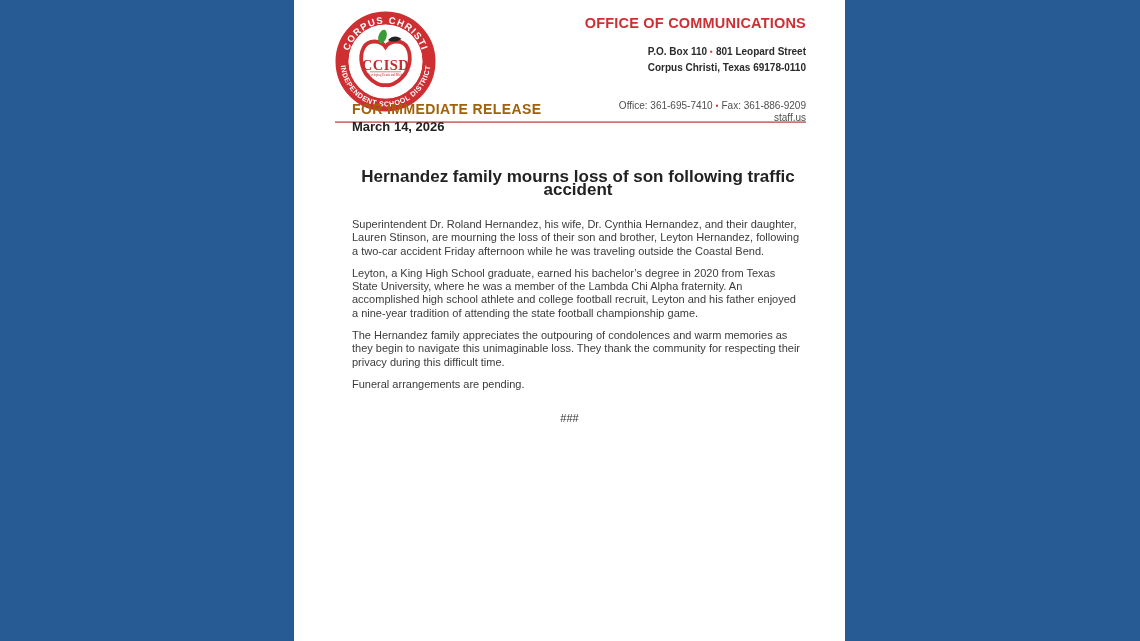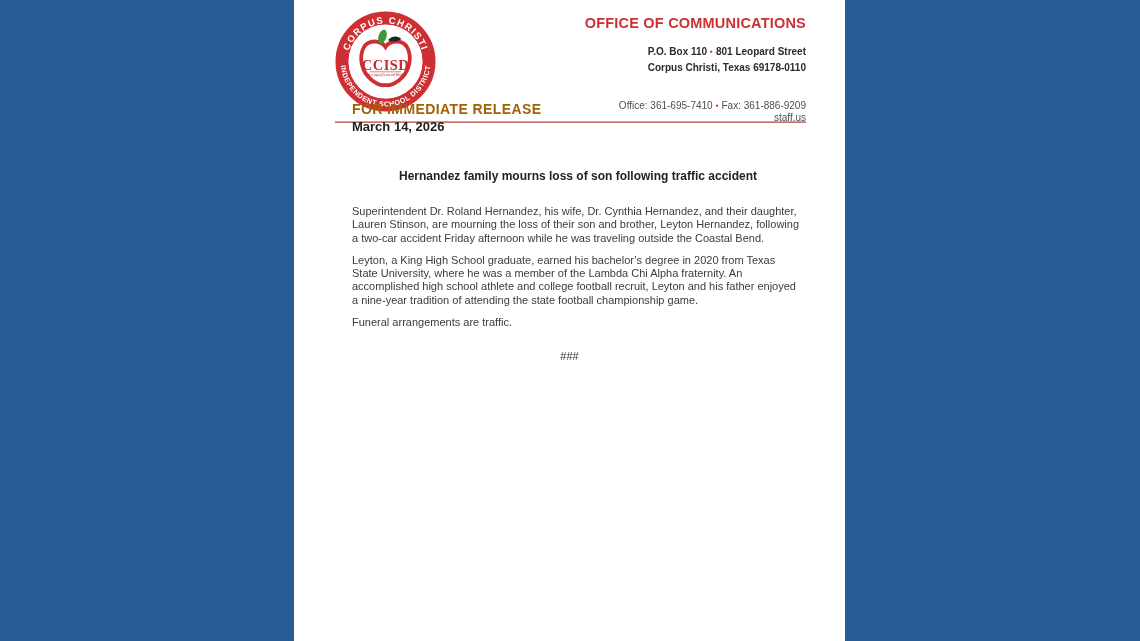--- a/index.html
+++ b/index.html
@@ -25,21 +25,21 @@
     position:absolute;top:121px;left:41px;right:39px;height:2px;
     background:linear-gradient(#E3ACAC,#C25E5E);
   }
   .content{position:absolute;left:58px;top:0;width:452px;}
   .release-label{
     margin-top:101px;font-size:14px;font-weight:bold;color:#a16207;
     letter-spacing:.4px;line-height:16px;
   }
   .release-date{font-size:13px;font-weight:bold;color:#222;line-height:13px;margin-top:3px;}
   .headline{
-    margin-top:37px;font-size:12px;font-weight:bold;color:#222;
+    margin-top:37px;font-size:17px;font-weight:bold;color:#222;
     text-align:center;line-height:13px;
   }
   .content p{margin:9px 2px 0 0;font-size:11px;line-height:13.3px;color:#3B3B3B;}
   .content p.first{margin-top:22px;}
   .endmark{
     margin:21px 0 0 -58px;width:551px;text-align:center;
     font-size:11px;color:#333;line-height:13px;
   }
 </style>
 </head>
@@ -81,17 +81,18 @@
   </div>
 
   <div class="rule"></div>
 
   <div class="content">
     <div class="release-label">FOR IMMEDIATE RELEASE</div>
     <div class="release-date">March 14, 2026</div>
     <div class="headline">Hernandez family mourns loss of son following traffic accident</div>
     <p class="first">Superintendent Dr. Roland Hernandez, his wife, Dr. Cynthia Hernandez, and their daughter, Lauren Stinson, are mourning the loss of their son and brother, Leyton Hernandez, following a two-car accident Friday afternoon while he was traveling outside the Coastal Bend.</p>
     <p>Leyton, a King High School graduate, earned his bachelor’s degree in 2020 from Texas State University, where he was a member of the Lambda Chi Alpha fraternity. An accomplished high school athlete and college football recruit, Leyton and his father enjoyed a nine-year tradition of attending the state football championship game.</p>
-    <p>Funeral arrangements are traffic.</p>
+    <p>The Hernandez family appreciates the outpouring of condolences and warm memories as they begin to navigate this unimaginable loss. They thank the community for respecting their privacy during this difficult time.</p>
+    <p>Funeral arrangements are pending.</p>
     <div class="endmark">###</div>
   </div>
 
 </div>
 
 </body></html>

